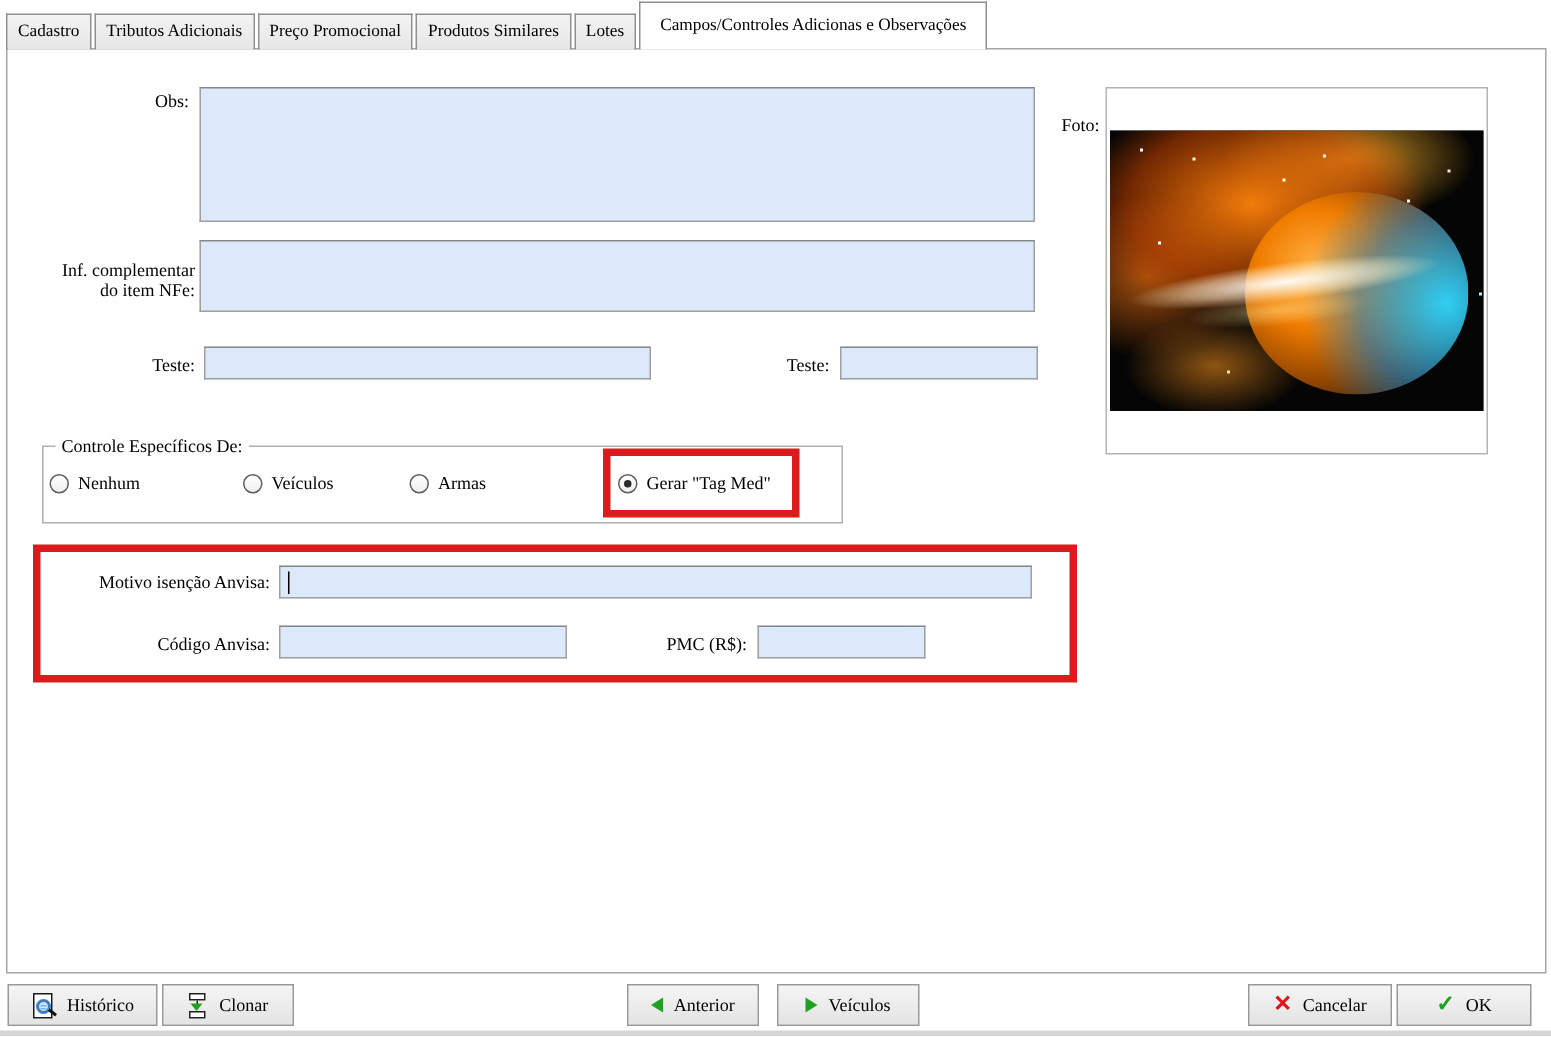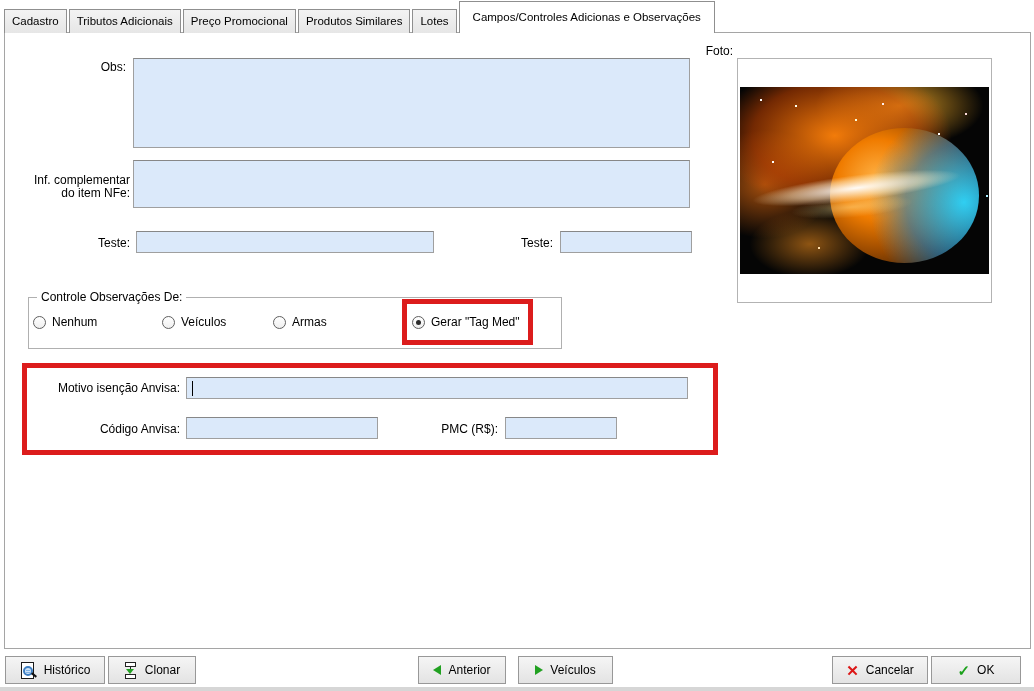--- a/index.html
+++ b/index.html
@@ -1,17 +1,17 @@
 <!DOCTYPE html>
 <html><head>
 <meta charset="utf-8">
 <style>
   html,body{margin:0;padding:0;background:#fff;}
   .screen{position:relative;width:1034px;height:691px;background:#ffffff;
-    font-family:Liberation Sans, sans-serif;font-size:12px;color:#000;overflow:hidden;}
+    font-family:Liberation Serif, serif;font-size:12px;color:#000;overflow:hidden;}
 
   
   .tabbar{position:absolute;left:4px;top:0;height:33px;display:flex;align-items:flex-end;z-index:3;}
   .tab{height:23px;line-height:22px;padding:0 7px;background:linear-gradient(#f3f3f3,#e6e6e6);
     border:1px solid #8f8f8f;border-bottom:none;margin-right:2px;font-size:11.5px;white-space:nowrap;}
   .tab.active{height:31px;line-height:30px;background:#fff;padding:0 13px;z-index:4;}
 
   
   .page{position:absolute;left:4px;top:32px;width:1025px;height:615px;border:1px solid #a5a5a5;background:#fff;z-index:1;}
 
@@ -99,34 +99,34 @@
 
   <div class="lbl multiline" style="left:20px;top:174px;width:110px;">Inf. complementar
 do item NFe:</div>
   <textarea class="field" style="left: 133px; top: 160px; width: 557px; height: 48px;"></textarea>
 
   <div class="lbl" style="left:60px;top:236px;width:70px;">Teste:</div>
   <input class="field" style="left: 136px; top: 231px; width: 298px; height: 22px;" value="">
   <div class="lbl" style="left:480px;top:236px;width:73px;">Teste:</div>
   <input class="field" style="left: 560px; top: 231px; width: 132px; height: 22px;" value="">
 
-  <div class="lbl" style="left:683px;top:44px;width:50px;">Foto:</div>
+  <div class="lbl" style="left:683px;top:76px;width:50px;">Foto:</div>
   <div class="photo-frame">
     <div class="photo" title="fiery-orange-nebula-with-planet-and-blue-glow">
       <div class="neb"></div>
       <div class="glow-blue"></div>
       <div class="planet"></div>
       <div class="streak2"></div>
       <div class="streak"></div>
       <div class="stars"></div>
     </div>
   </div>
 
   <div class="groupbox">
-    <div class="legend">Controle Observações De:</div>
+    <div class="legend">Controle Específicos De:</div>
   </div>
   <div class="radio-item" style="left:33px;top:315px;">
     <span class="radio"></span>
     <span>Nenhum</span>
   </div>
   <div class="radio-item" style="left:162px;top:315px;text-align:right;">
     <span class="radio"></span>
     <span>Veículos</span>
   </div>
   <div class="radio-item" style="left:273px;top:315px;">

